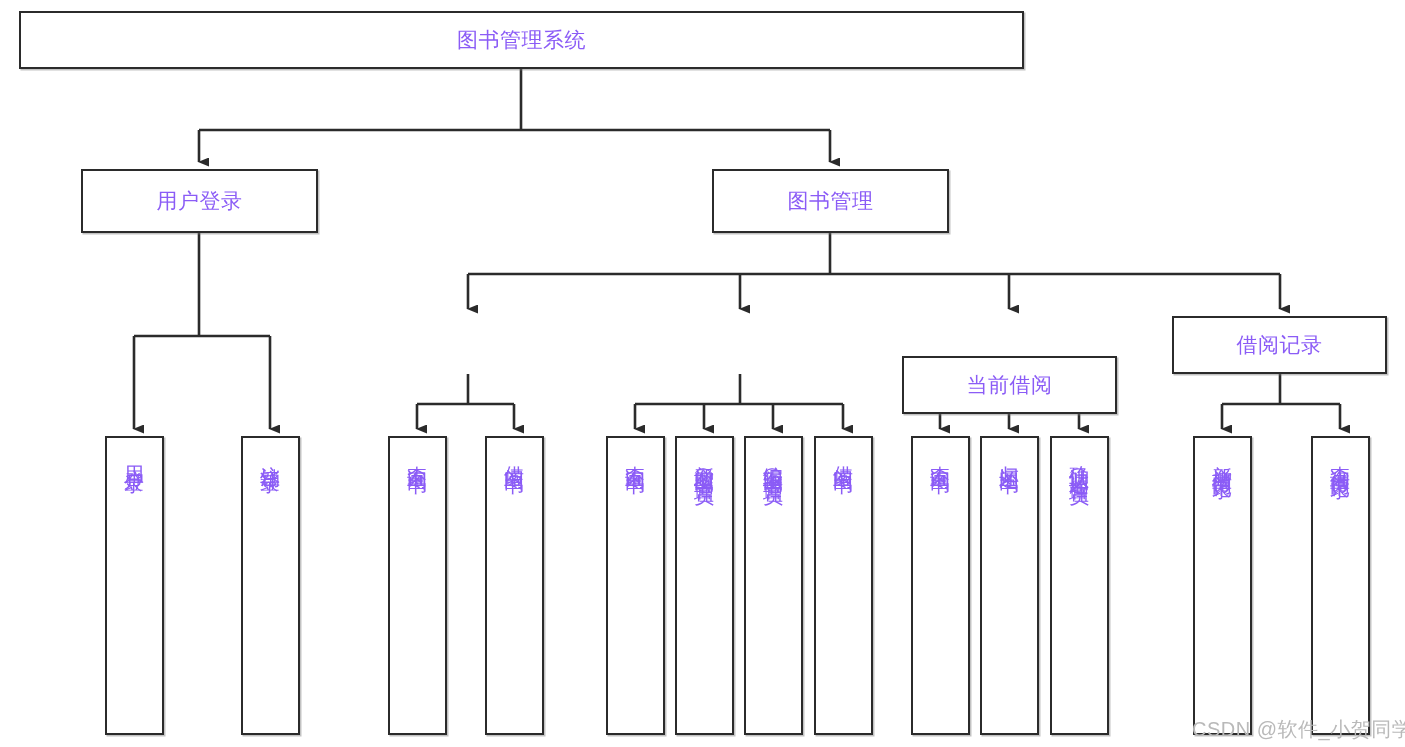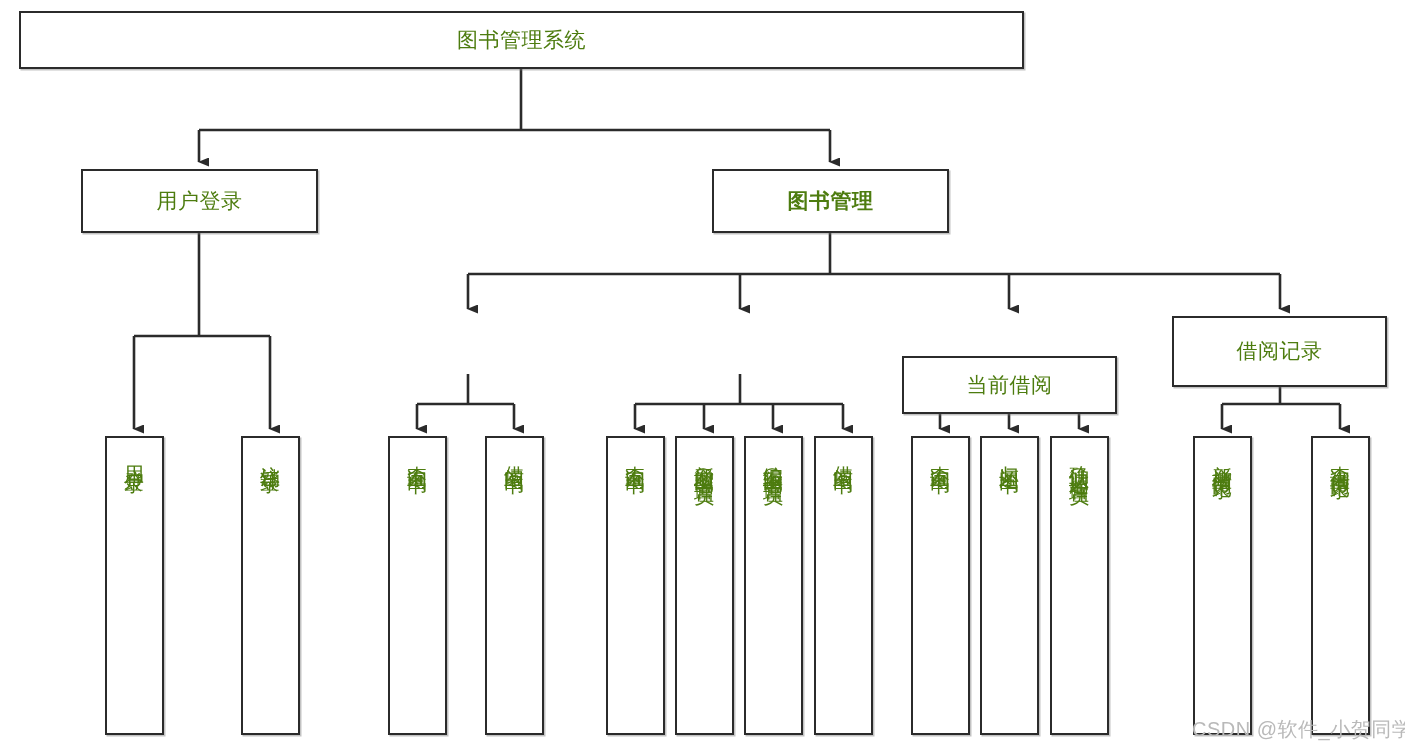--- a/index.html
+++ b/index.html
@@ -34,21 +34,21 @@
     border: 2.5px solid #2b2b2b;
     display: flex;
     align-items: center;
     justify-content: center;
     box-shadow: 1.5px 1.5px 0 rgba(120,120,120,0.45);
   }
   .node-label {
     font-size: 21px;
     line-height: 1.18;
     letter-spacing: 0.5px;
-    color: #4d7c0f;
+    color: #8b5cf6;
     white-space: nowrap;
     text-align: center;
   }
   .node-box.vertical {
     align-items: flex-start;
     padding-top: 12px;
   }
   .node-box.vertical .node-label {
     writing-mode: vertical-rl;
     text-orientation: upright;
@@ -121,28 +121,28 @@
     </g>
   </svg>
 
   <div class="node-box" style="left:19px; top:11px; width:1005px; height:58px;">
     <span class="node-label">图书管理系统</span>
   </div>
 
   <div class="node-box" style="left:81px; top:169px; width:237px; height:64px;">
     <span class="node-label">用户登录</span>
   </div>
-  <div class="node-box" style="left:712px; top:169px; width:237px; height:64px;font-weight:bold;">
+  <div class="node-box" style="left:712px; top:169px; width:237px; height:64px;">
     <span class="node-label">图书管理</span>
   </div>
 
   <div class="node-box" style="left:902px; top:316px; width:215px; height:58px;margin-top:40px;">
     <span class="node-label">当前借阅</span>
   </div>
-  <div class="node-box" style="left:1172px; top:316px; width:215px; height:71px;">
+  <div class="node-box" style="left:1172px; top:316px; width:215px; height:58px;">
     <span class="node-label">借阅记录</span>
   </div>
 
   <div class="node-box vertical" style="left:105px; top:436px; width:59px; height:299px;">
     <span class="node-label">用户登录</span>
   </div>
   <div class="node-box vertical" style="left:241px; top:436px; width:59px; height:299px;">
     <span class="node-label">注销登录</span>
   </div>
 

